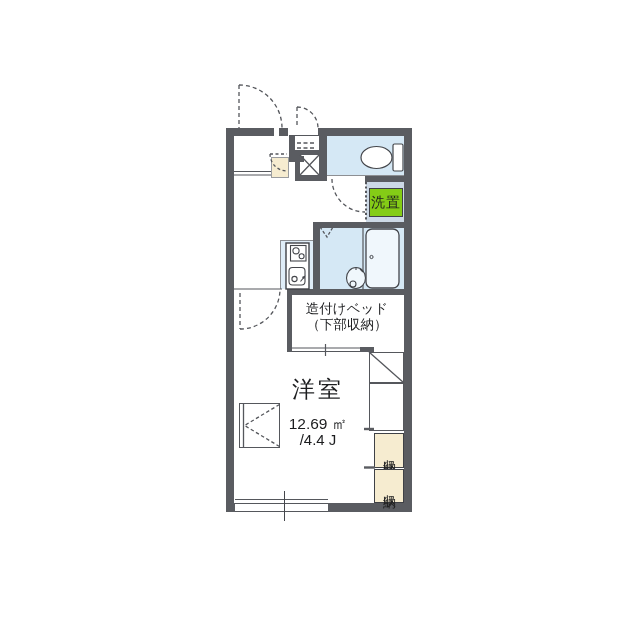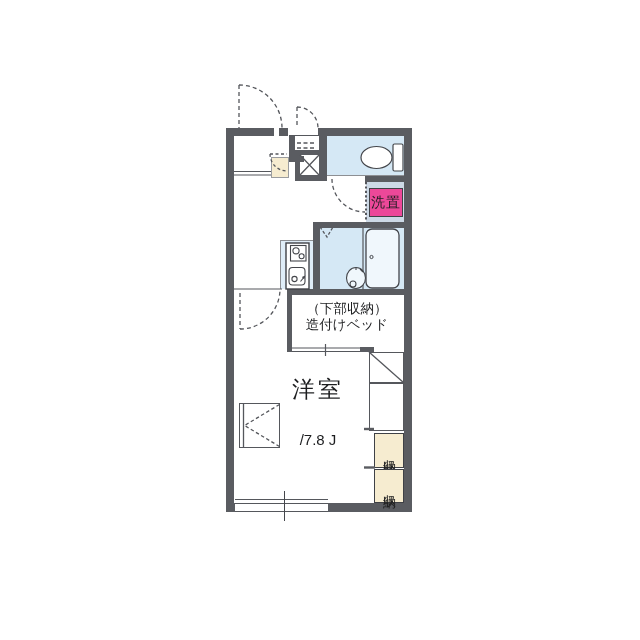--- a/index.html
+++ b/index.html
@@ -50,35 +50,36 @@
   <div class="abs wall" style="left:360px;top:347px;width:14px;height:5px;"></div>
 
   <div class="abs thinbrd" style="left:369px;top:352px;width:35px;height:31px;"></div>
   <div class="abs thinbrd" style="left:369px;top:383px;width:35px;height:48px;"></div>
   <div class="abs storebox" style="left:374px;top:433px;width:30px;height:35px;">
     <span class="vtext">収納</span>
   </div>
   <div class="abs storebox" style="left:374px;top:469px;width:30px;height:34px;">
     <span class="vtext">収納</span>
   </div>
-  <div class="abs lbl" style="left:369px;top:188px;width:34px;height:29px;background:#ec4899;border:1.8px solid #3f4146;font-size:14px;letter-spacing:1px;">
+  <div class="abs lbl" style="left:369px;top:188px;width:34px;height:29px;background:#84cc16;border:1.8px solid #3f4146;font-size:14px;letter-spacing:1px;">
     <span>洗置</span>
   </div>
   <div class="abs thinbrd" style="left:239px;top:403px;width:41px;height:45px;"></div>
 
   <div class="abs" style="left:235px;top:503px;width:93px;height:9px;background:#ffffff;border-top:1.2px solid #55575c;border-bottom:1.2px solid #55575c;"></div>
   <div class="abs" style="left:235px;top:499px;width:93px;height:0;border-top:1.1px solid #55575c;"></div>
   <div class="abs" style="left:283.5px;top:491px;width:1.4px;height:30px;background:#44464b;"></div>
 
   <div class="abs" style="left:292px;top:301px;width:110px;text-align:center;font-size:13.5px;line-height:16px;">
+    <div>造付けベッド</div>
     <div>（下部収納）</div>
-    <div>造付けベッド</div>
   </div>
   <div class="abs" style="left:258px;top:374px;width:120px;text-align:center;font-size:23px;letter-spacing:3px;">洋室</div>
-  <div class="abs" style="left:258px;top:431px;width:120px;text-align:center;font-size:15px;">/7.8 J</div>
+  <div class="abs" style="left:258px;top:414px;width:120px;text-align:center;font-size:15.5px;">12.69 ㎡</div>
+  <div class="abs" style="left:258px;top:431px;width:120px;text-align:center;font-size:15px;">/4.4 J</div>
 
   <svg width="640" height="640" viewBox="0 0 640 640">
     <g fill="none" stroke="#55575c" stroke-width="1.3">
 
       <path d="M239 85 L239 128" stroke-dasharray="4 3"></path>
       <path d="M239 85 A43 43 0 0 1 282 128" stroke-dasharray="4 3"></path>
       <path d="M297 107 L297 128" stroke-dasharray="4 3"></path>
       <path d="M297 107 A21 21 0 0 1 318 128" stroke-dasharray="4 3"></path>
 
       <path d="M332 179 A33 33 0 0 0 365 212" stroke-dasharray="4 3"></path>

